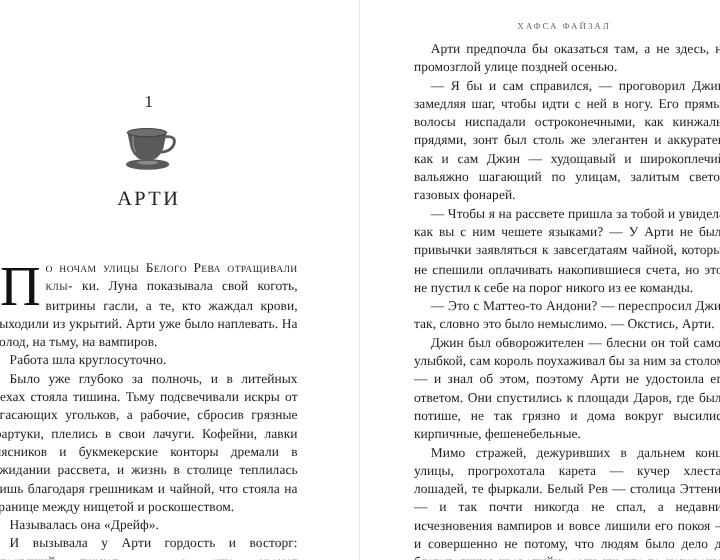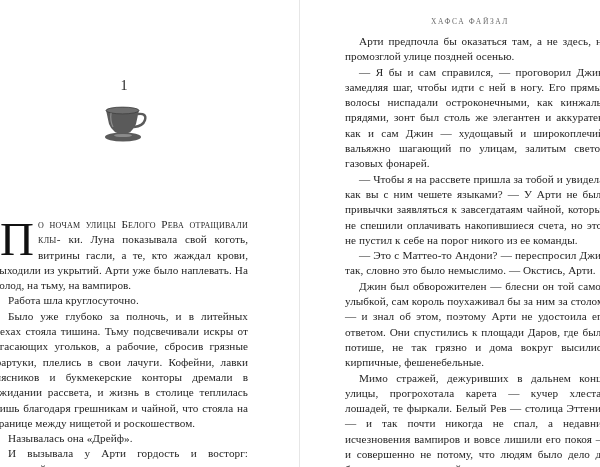--- a/index.html
+++ b/index.html
@@ -62,20 +62,21 @@
 
   <svg class="cup-icon" viewBox="0 0 46 40">
     <ellipse cx="21" cy="33" rx="18" ry="4.5" fill="#5a5a5a"></ellipse>
     <ellipse cx="21" cy="31.5" rx="9" ry="1.6" fill="#8a8a8a"></ellipse>
     <path d="M4 6 Q21 1 37 6 L34 20 Q30 30 21 30 Q11 30 7 20 Z" fill="#5a5a5a"></path>
     <ellipse cx="20.5" cy="6.5" rx="16.5" ry="3.4" fill="#6e6e6e" stroke="#3e3e3e" stroke-width="0.8"></ellipse>
     <path d="M36 10 Q45 9 43 16 Q41 22 32 23" fill="none" stroke="#5a5a5a" stroke-width="2.4"></path>
     <path d="M9 9 Q8 17 11 23" fill="none" stroke="#8c8c8c" stroke-width="1.2"></path>
   </svg>
 
+  <div class="chapter-title">АРТИ</div>
 
   <div class="left-body text">
     <p class="noindent"><span class="dropcap">П</span><span class="smallcaps">о ночам улицы Белого Рева отращивали клы-</span> <span>ки. Луна показывала свой коготь, витрины гасли, а те, кто жаждал крови, выходили из укрытий. Арти уже было наплевать. На холод, на тьму, на вампиров.</span></p>
     <p>Работа шла круглосуточно.</p>
     <p>Было уже глубоко за полночь, и в литейных цехах стояла тишина. Тьму подсвечивали искры от угасающих угольков, а рабочие, сбросив грязные фартуки, плелись в свои лачуги. Кофейни, лавки мясников и букмекерские конторы дремали в ожидании рассвета, и жизнь в столице теплилась лишь благодаря грешникам и чайной, что стояла на границе между нищетой и роскошеством.</p>
     <p>Называлась она «Дрейф».</p>
     <p><span>И вызывала у Арти гордость и восторг: блестящий паркет — а еще аромат свежезаваренного чая, которым наполняли сверкающие чайники и благодаря которому пухли кошельки ее команды. Снобизм местных посетителей с лихвой восполняли тайны, ведь гости без стеснения обсуждали дела в присутствии служек-сирот, </span></p>
   </div>
 
   <div class="folio folio-left">

